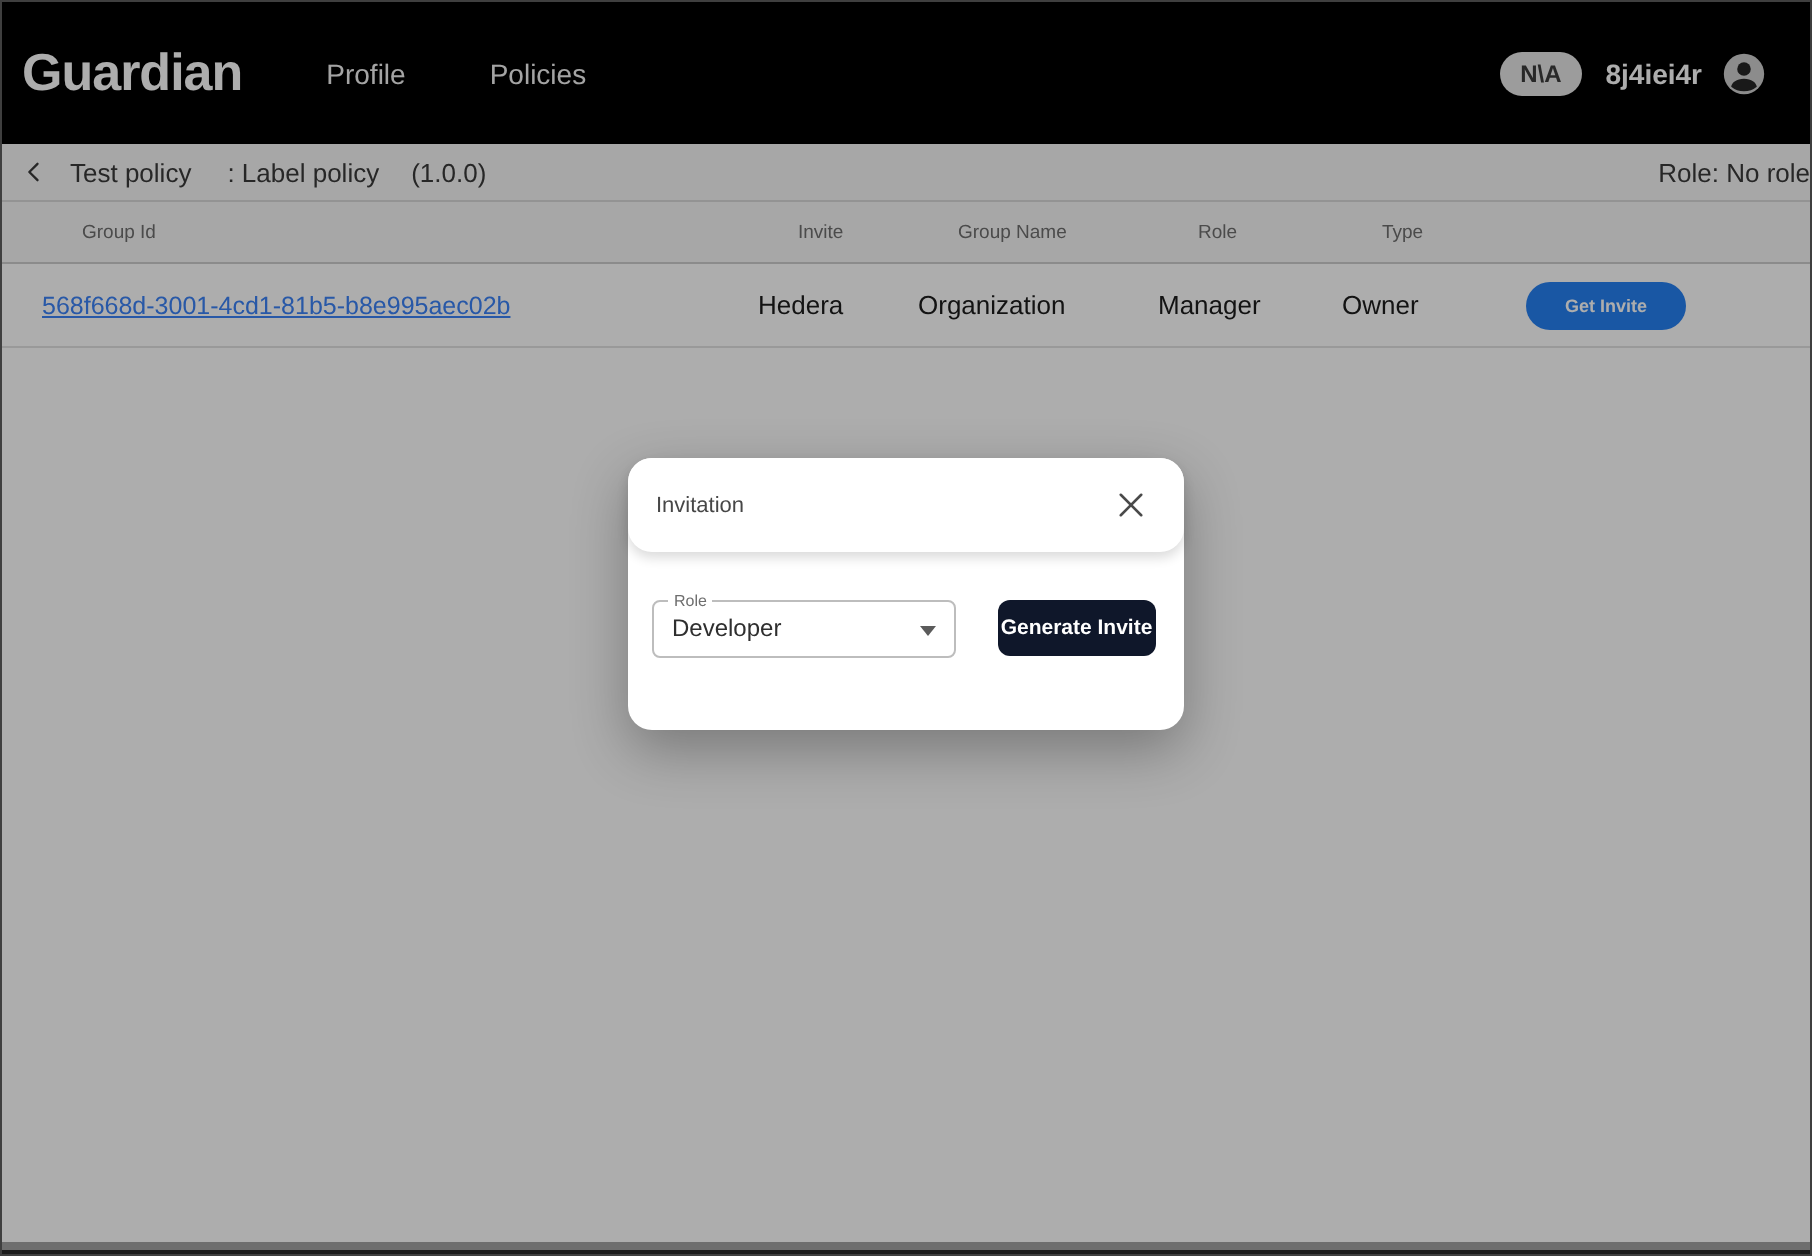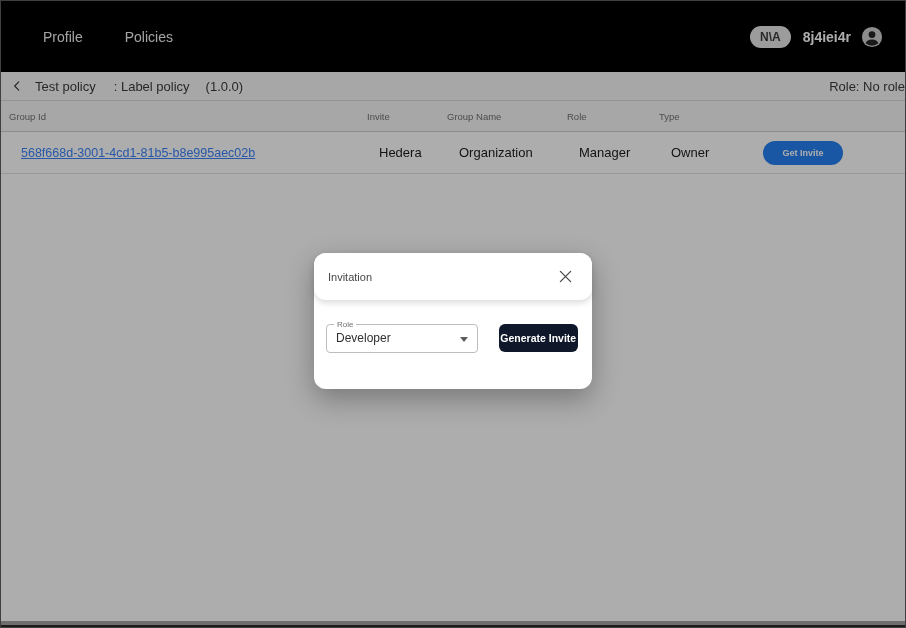--- a/index.html
+++ b/index.html
@@ -89,21 +89,21 @@
     align-items: center;
   }
   .thead {
     height: 31px;
     background: #f7f7f7;
     border-bottom: 1px solid #cdcdcd;
     font-size: 9.5px;
     color: #6f6f6f;
     flex: 0 0 auto;
   }
-  .thead > div { padding-left: 8px; }
+  .thead > div { padding-left: 8px; margin-left: 32px; }
   .trow {
     height: 42px;
     background: #ffffff;
     border-bottom: 1px solid #e2e2e2;
     font-size: 13px;
     color: #1c1c1c;
     flex: 0 0 auto;
   }
   .trow > div { padding-left: 20px; }
   .id-link {
@@ -139,21 +139,21 @@
   
   .overlay {
     position: absolute;
     inset: 0;
     background: rgba(0,0,0,0.32);
     z-index: 10;
   }
   .modal {
     position: absolute;
     left: 313px;
-    top: 252px;
+    top: 228px;
     width: 278px;
     height: 136px;
     background: #ffffff;
     border-radius: 12px;
     box-shadow: 0 10px 28px rgba(0,0,0,0.30);
     z-index: 20;
   }
   .modal-header {
     height: 47px;
     background: #ffffff;
@@ -224,20 +224,21 @@
     font-weight: 600;
     cursor: pointer;
   }
 </style>
 </head>
 <body>
 
 <div class="viewport">
 
   <header class="topbar">
+    <div class="logo">Guardian</div>
     <nav class="topnav">
       <div class="nav-item">Profile</div>
       <div class="nav-item">Policies</div>
     </nav>
     <div class="user-area">
       <span class="balance-pill">N\A</span>
       <span class="username">8j4iei4r</span>
       <span style="display:flex;cursor:pointer;">
         <svg width="22" height="22" viewBox="0 0 24 24">
           <circle cx="12" cy="12" r="11" fill="#cfcfcf"></circle>

